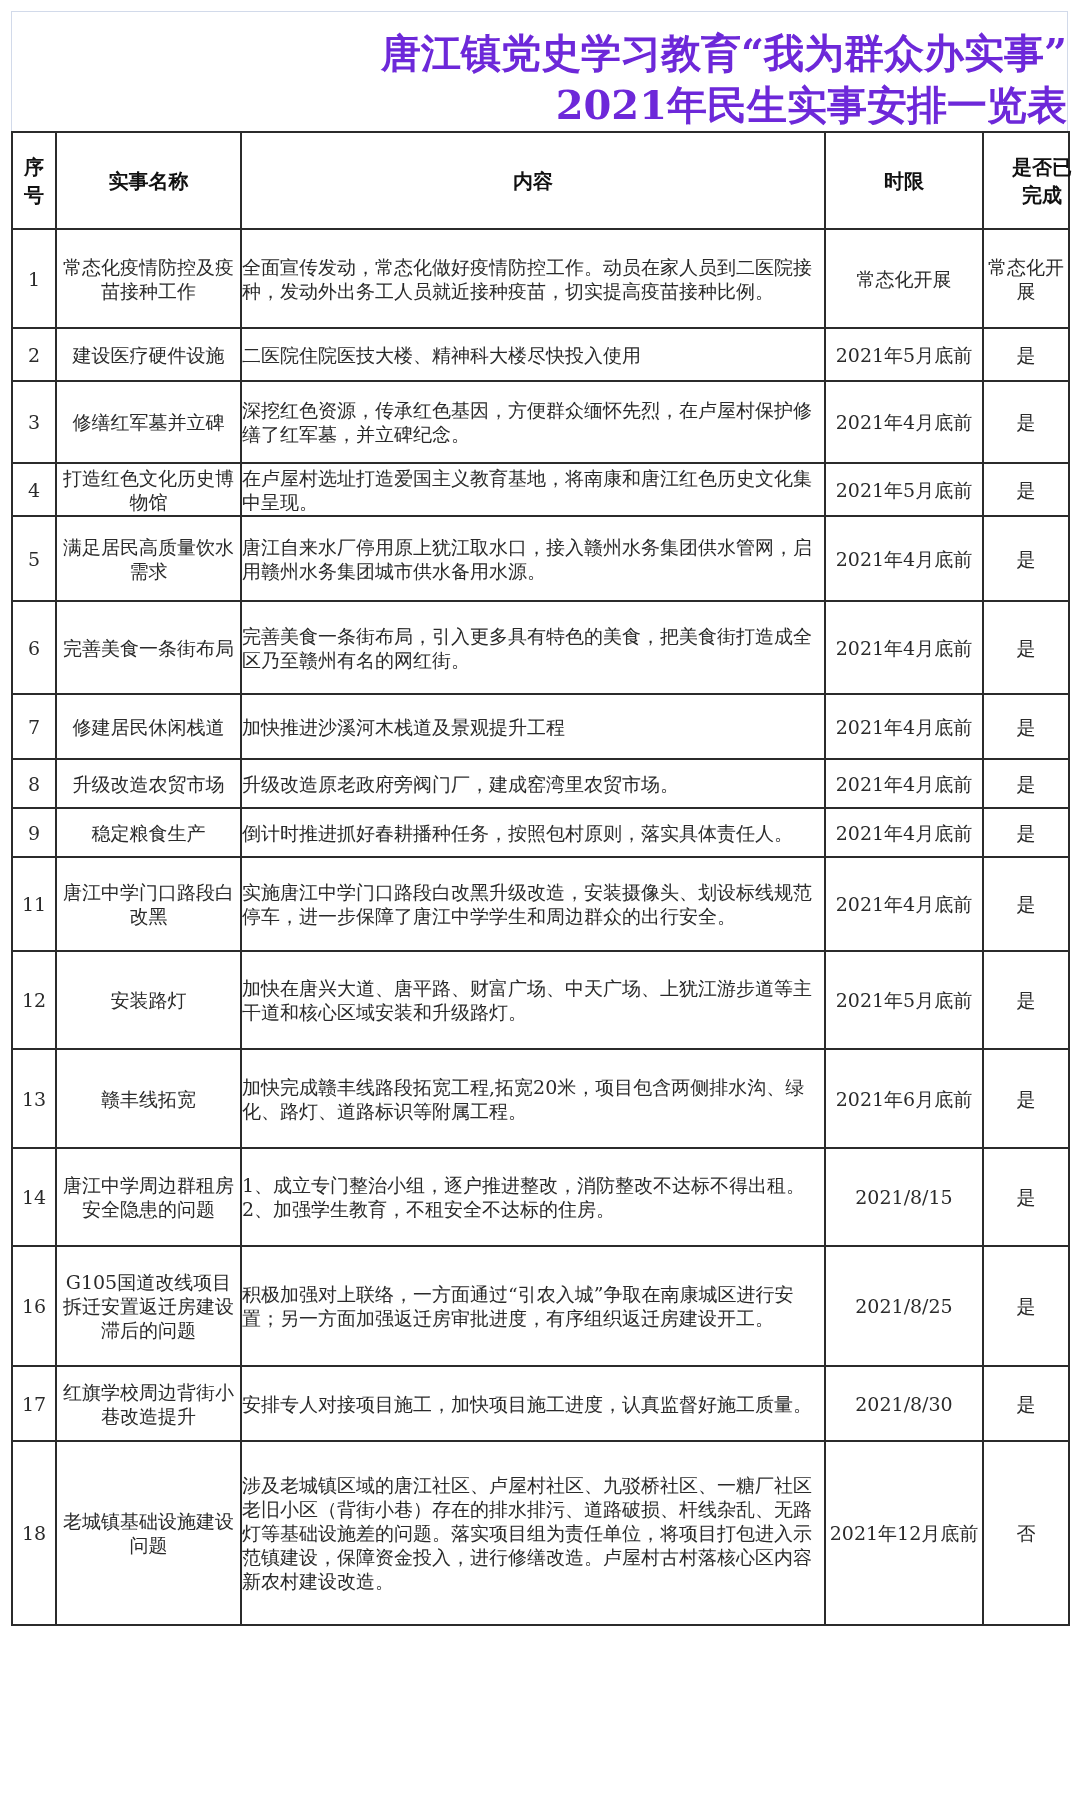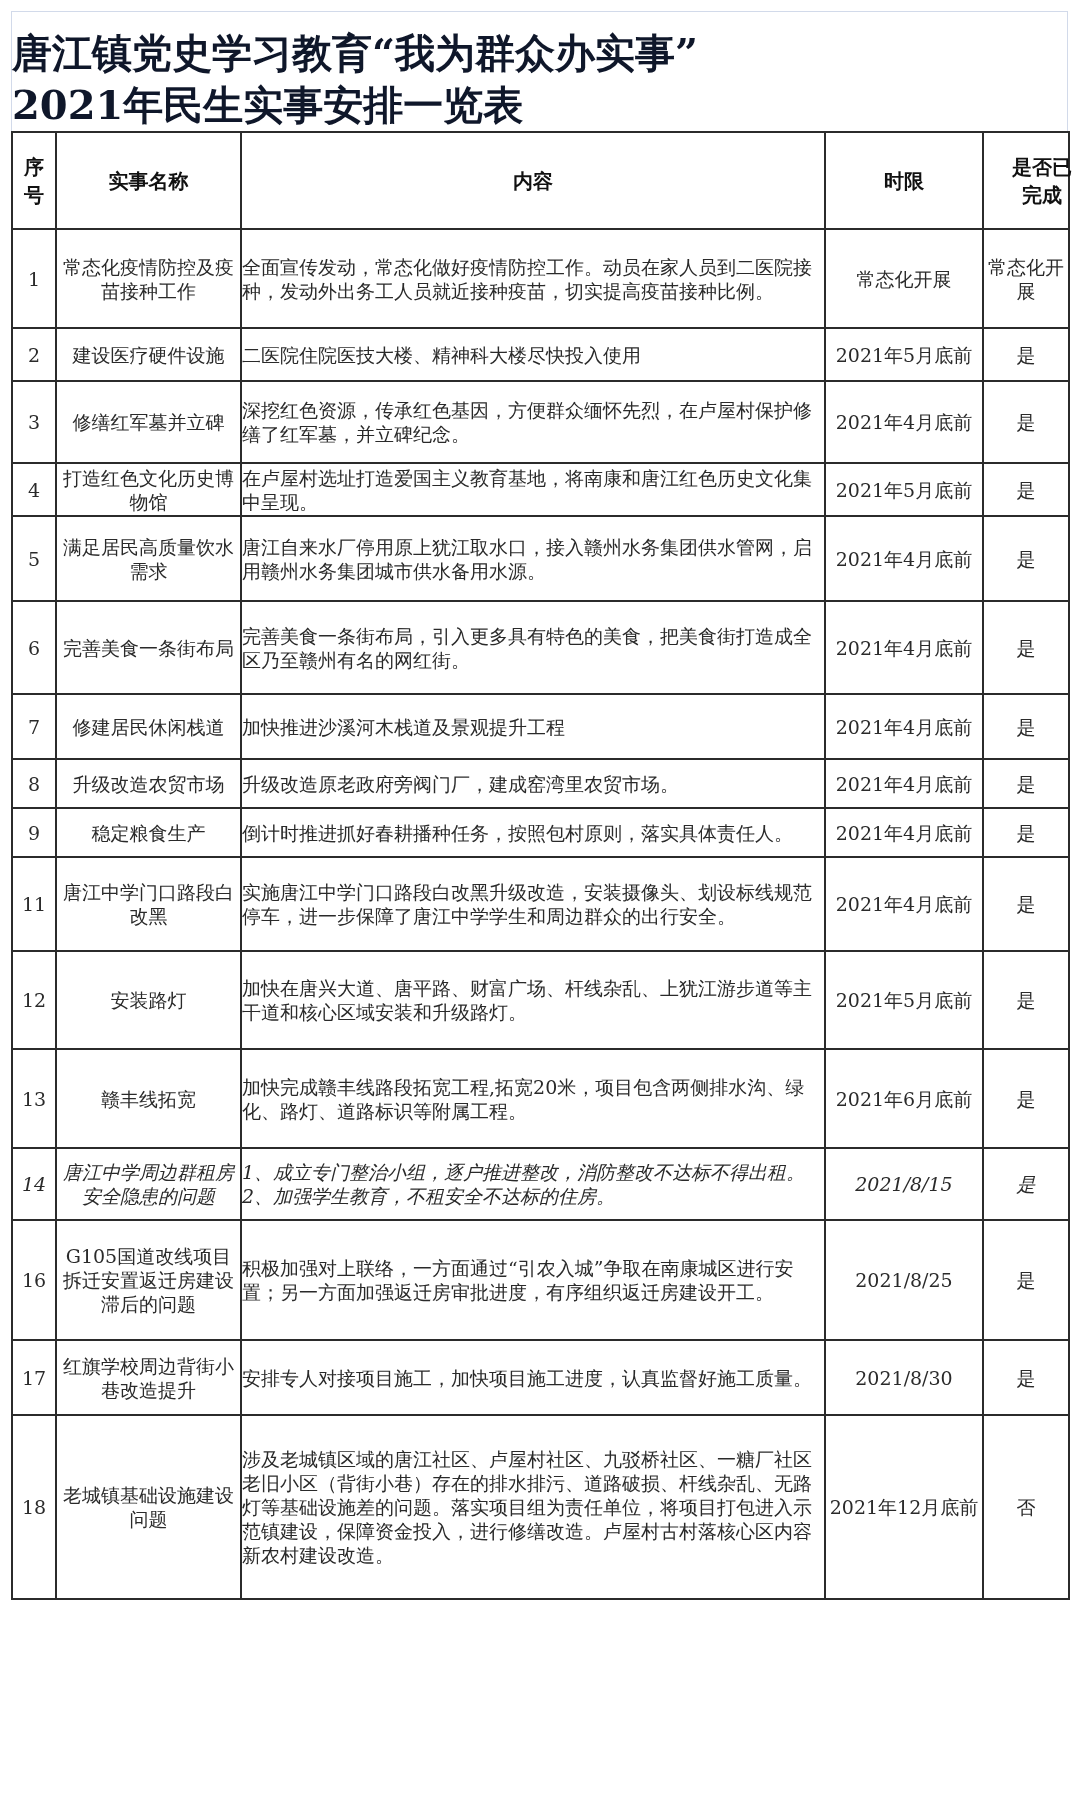--- a/index.html
+++ b/index.html
@@ -1,22 +1,22 @@
 <!DOCTYPE html>
 <html><head>
 <meta charset="utf-8">
 <style>
   html, body { margin: 0; padding: 0; background: #ffffff; }
   body { width: 1080px; height: 1808px; position: relative; overflow: hidden;
          font-family: "DejaVu Serif", "Liberation Serif", serif; color: #2a2a2a; }
   .title-box { position: absolute; left: 11px; top: 11px; width: 1057px; height: 120px;
                box-sizing: border-box; border: 1px solid #d2daea; border-bottom: none; background: #fff; }
-  .title-line { position: absolute; left: 0; width: 100%; text-align: left;
+  .title-line { position: absolute; left: 0; width: 100%; text-align: right;
                 font-family: "DejaVu Serif", "Liberation Serif", serif; font-weight: bold;
-                font-size: 40px; color: #0f172a; letter-spacing: 0px; }
+                font-size: 40px; color: #6d28d9; letter-spacing: 0px; }
   .title-line.l1 { top: 14px; }
   .title-line.l2 { top: 66px; }
   table.grid { position: absolute; left: 11px; top: 131px; border-collapse: collapse;
                table-layout: fixed; width: 1057px; }
   table.grid td, table.grid th { border: 2px solid #2b2b2b; padding: 0; box-sizing: border-box; }
   th { font-family: "DejaVu Sans", "Liberation Sans", sans-serif; font-weight: bold; font-size: 20px;
        color: #111; text-align: center; vertical-align: middle; line-height: 28px; }
   td { font-size: 19px; line-height: 24px; vertical-align: middle; }
   td.seq { text-align: center; }
   td.name { text-align: center; padding: 0 3px; }
@@ -118,32 +118,32 @@
       <tr style="height: 94px; margin-top: 22px;">
     <td class="seq">11</td>
     <td class="name">唐江中学门口路段白改黑</td>
     <td class="content">实施唐江中学门口路段白改黑升级改造，安装摄像头、划设标线规范停车，进一步保障了唐江中学学生和周边群众的出行安全。</td>
     <td class="deadline">2021年4月底前</td>
     <td class="done">是</td>
   </tr>
       <tr style="height: 98px;">
     <td class="seq">12</td>
     <td class="name">安装路灯</td>
-    <td class="content">加快在唐兴大道、唐平路、财富广场、杆线杂乱、上犹江游步道等主干道和核心区域安装和升级路灯。</td>
+    <td class="content">加快在唐兴大道、唐平路、财富广场、中天广场、上犹江游步道等主干道和核心区域安装和升级路灯。</td>
     <td class="deadline">2021年5月底前</td>
     <td class="done">是</td>
   </tr>
       <tr style="height: 99px;">
     <td class="seq">13</td>
     <td class="name">赣丰线拓宽</td>
     <td class="content">加快完成赣丰线路段拓宽工程,拓宽20米，项目包含两侧排水沟、绿化、路灯、道路标识等附属工程。</td>
     <td class="deadline">2021年6月底前</td>
     <td class="done">是</td>
   </tr>
-      <tr style="height: 72px; font-style: italic;">
+      <tr style="height: 98px;">
     <td class="seq">14</td>
     <td class="name">唐江中学周边群租房安全隐患的问题</td>
     <td class="content">1、成立专门整治小组，逐户推进整改，消防整改不达标不得出租。2、加强学生教育，不租安全不达标的住房。</td>
     <td class="deadline">2021/8/15</td>
     <td class="done">是</td>
   </tr>
       <tr style="height: 120px;">
     <td class="seq">16</td>
     <td class="name">G105国道改线项目拆迁安置返迁房建设滞后的问题</td>
     <td class="content">积极加强对上联络，一方面通过“引农入城”争取在南康城区进行安置；另一方面加强返迁房审批进度，有序组织返迁房建设开工。</td>

